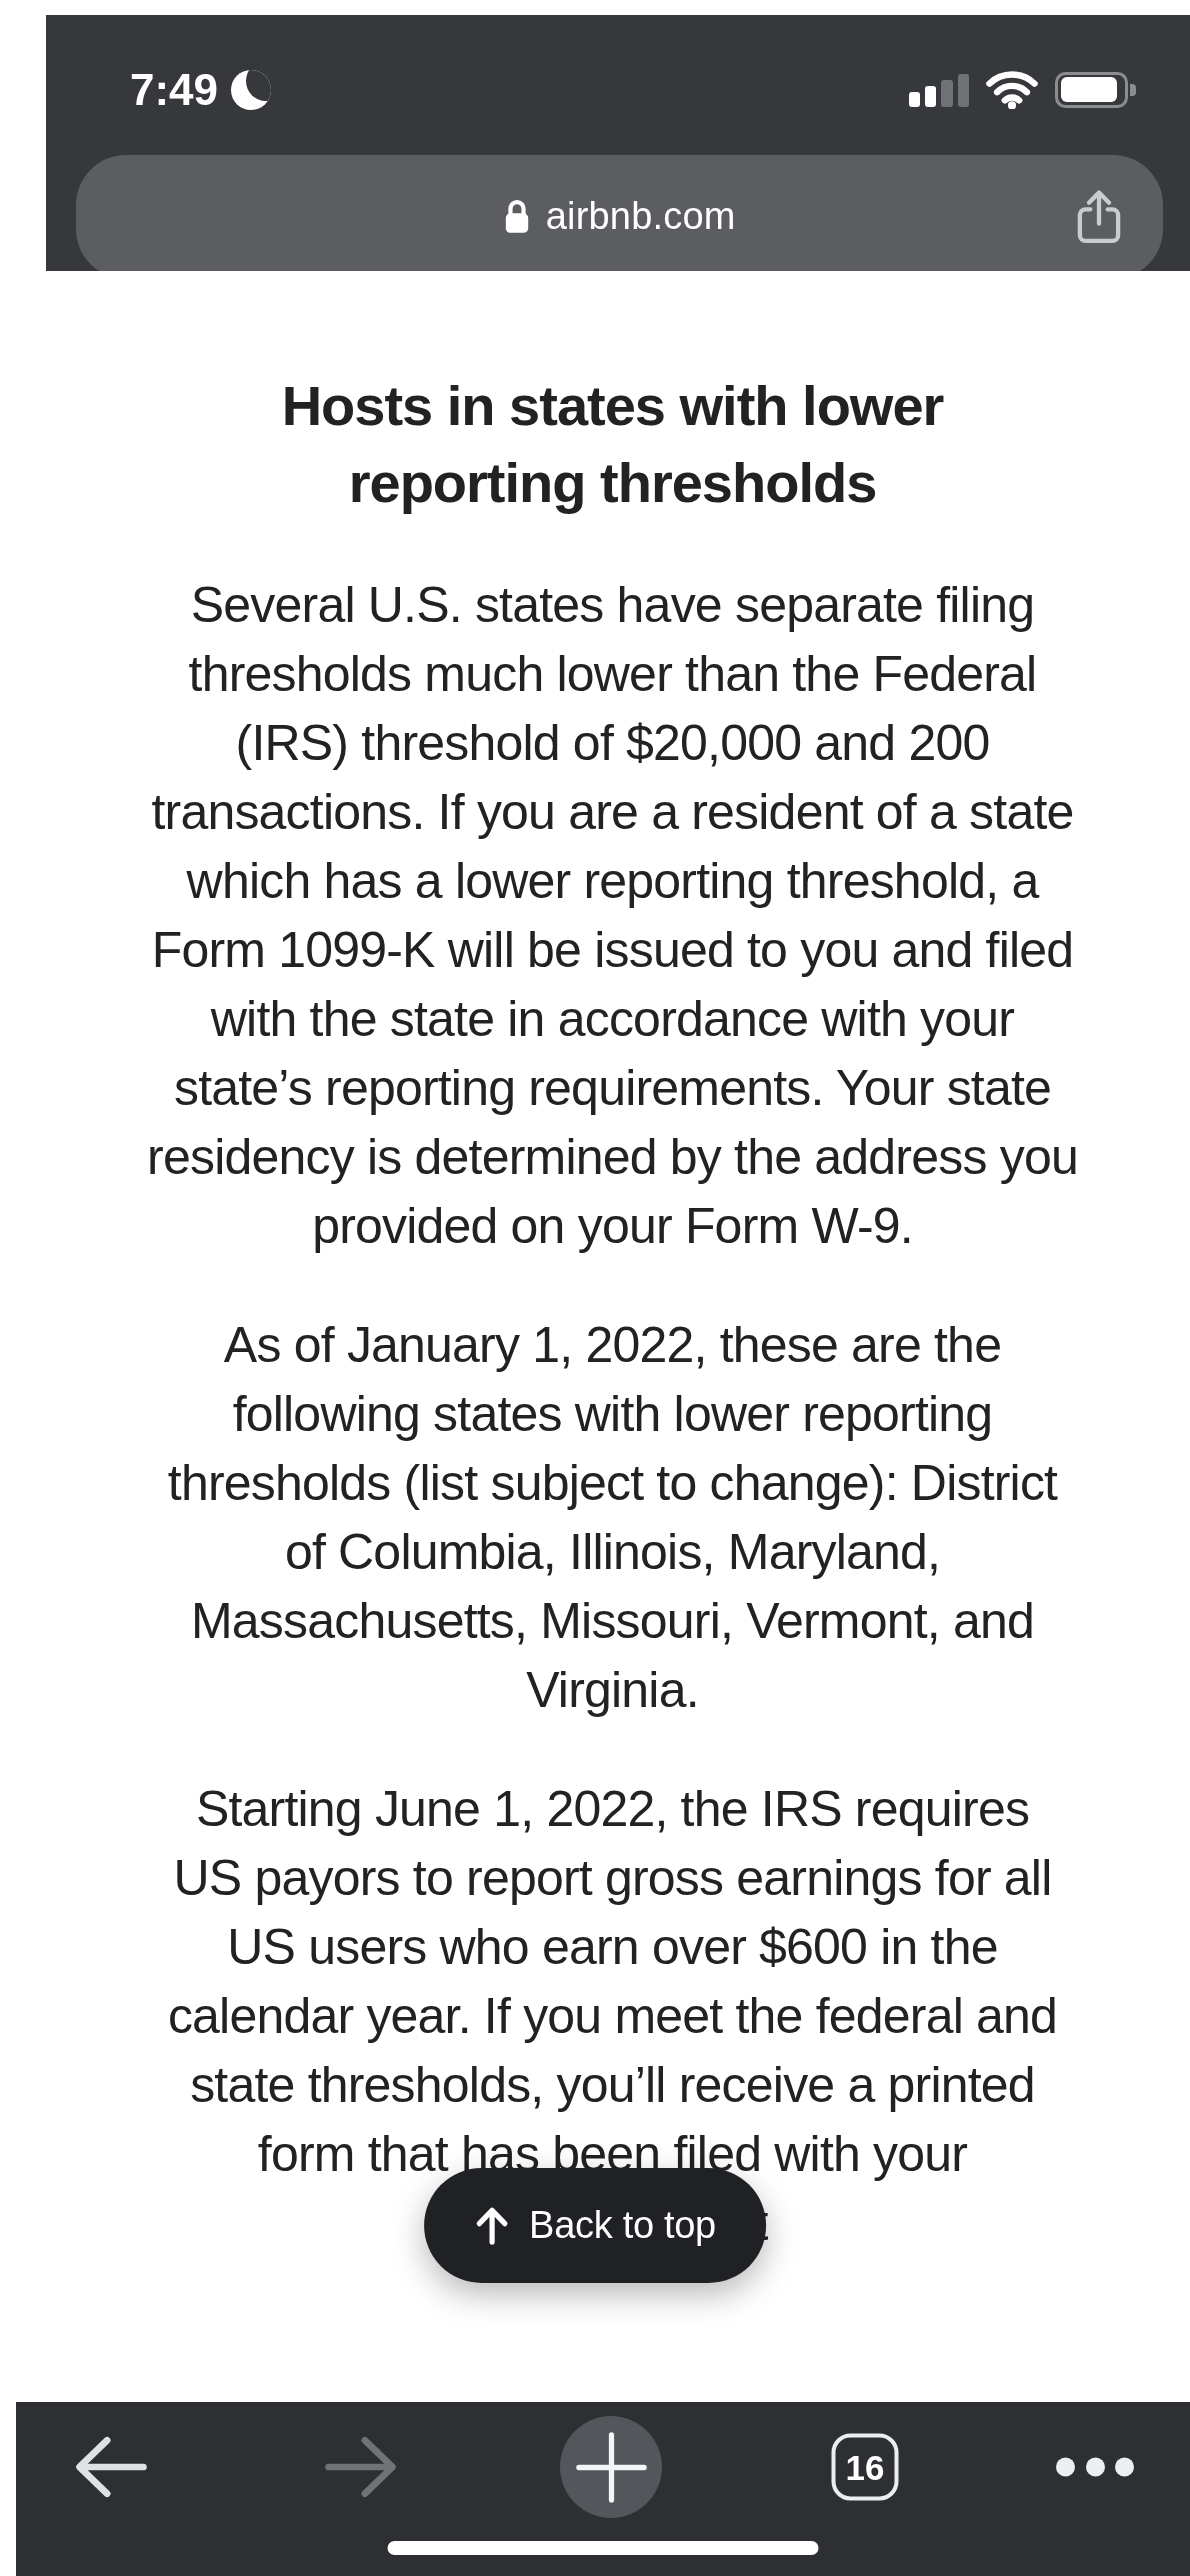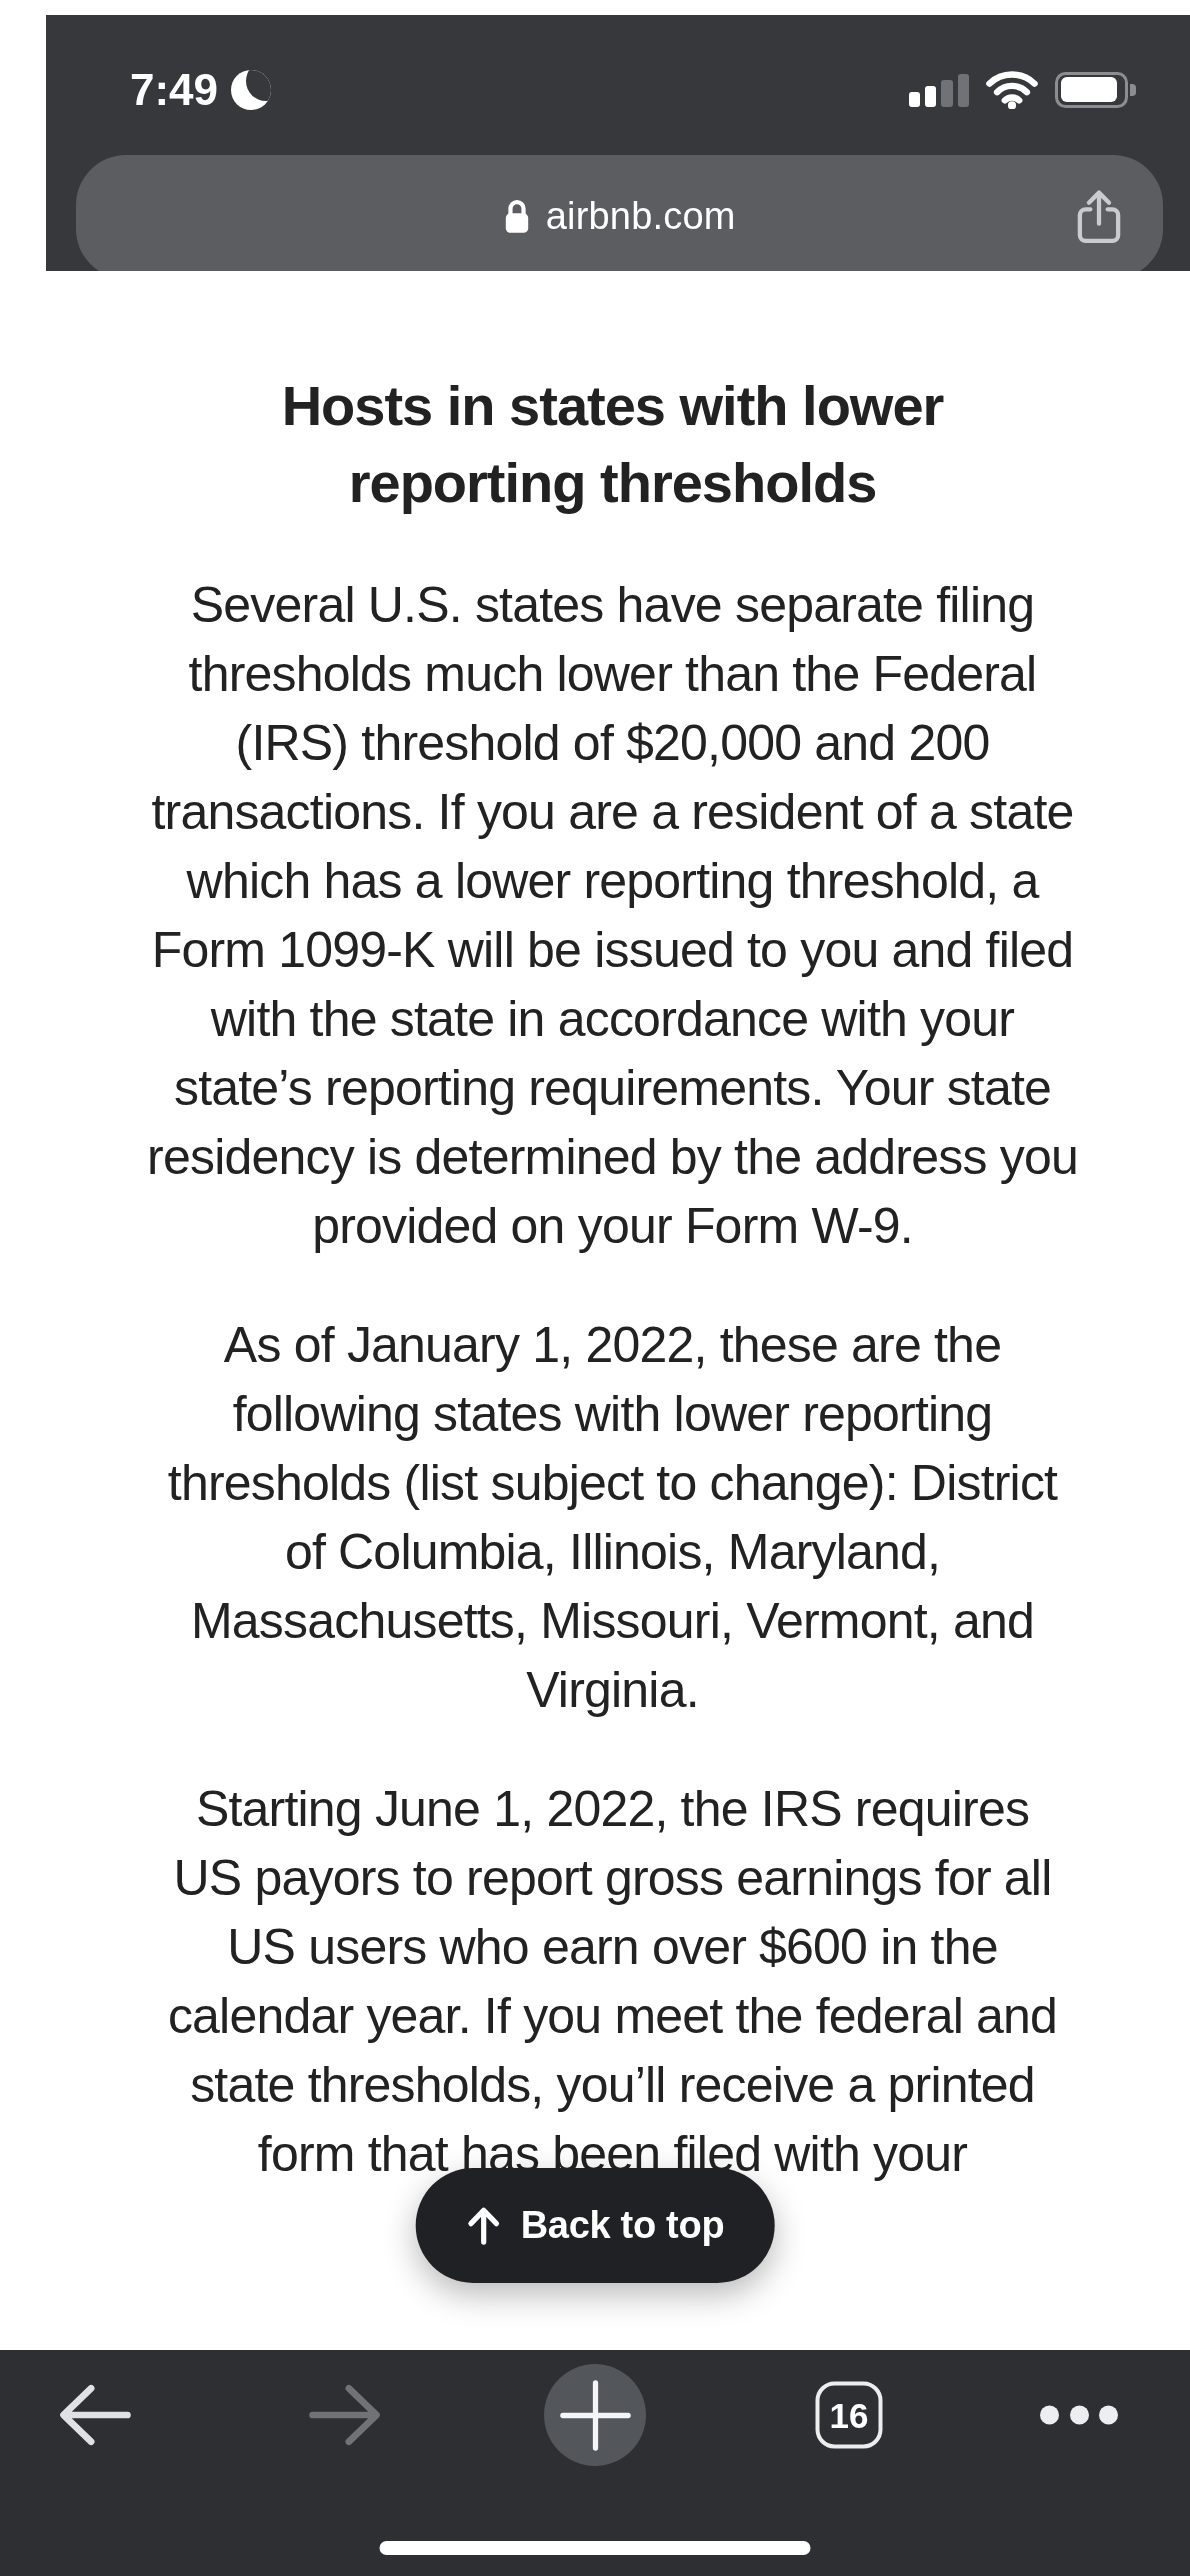--- a/index.html
+++ b/index.html
@@ -39,24 +39,24 @@
   .url-pill{height:124px;background:var(--url-pill-bg);border-radius:50px;display:flex;align-items:center;justify-content:center;gap:14.4px;position:relative;}
   .domain{font-size:38px;color:#ffffff;letter-spacing:0.2px;}
   .share-btn{position:absolute;right:42px;top:50%;transform:translateY(-50%);background:none;border:none;padding:0;line-height:0;cursor:pointer;}
 
   
   .content{position:absolute;top:271px;left:0;right:0;bottom:226px;background:var(--page-bg);padding:96px 105px 0 140px;overflow:hidden;text-align:center;}
   .content h1{font-size:56px;line-height:77px;font-weight:700;color:var(--text-color);letter-spacing:-1px;white-space:pre;margin:0 0 50px;}
   .content p{font-size:50px;line-height:69px;color:var(--text-color);letter-spacing:-0.8px;white-space:pre;margin:0 0 50px;}
 
   
-  .back-to-top{position:absolute;top:2168px;left:50%;transform:translateX(-50%);height:115px;padding:0 50px;border-radius:58px;background:var(--back-to-top-bg);color:#ffffff;border:none;display:flex;align-items:center;gap:19px;font-family:"Liberation Sans",sans-serif;font-size:38px;font-weight:700;letter-spacing:-0.3px;box-shadow:0 11.5px 33px rgba(0,0,0,0.28);cursor:pointer;}
+  .back-to-top{position:absolute;top:2168px;left:50%;transform:translateX(-50%);height:115px;padding:0 50px;border-radius:58px;background:var(--back-to-top-bg);color:#ffffff;border:none;display:flex;align-items:center;gap:19px;font-family:"Liberation Sans",sans-serif;font-size:38px;font-weight:400;letter-spacing:-0.3px;box-shadow:0 11.5px 33px rgba(0,0,0,0.28);cursor:pointer;}
 
   
-  .toolbar{position:absolute;left:0;right:0;bottom:0;height:226px;background:var(--toolbar-bg);}
+  .toolbar{position:absolute;left:16px;right:0;bottom:0;height:174px;background:var(--toolbar-bg);}
   .tb-btn{position:absolute;top:65px;transform:translate(-50%,-50%);background:none;border:none;padding:0;line-height:0;display:flex;align-items:center;justify-content:center;cursor:pointer;}
   .tb-back{left:95px;}
   .tb-forward{left:345px;}
   .tb-newtab{left:595px;width:102px;height:102px;border-radius:50%;background:#53565a;}
   .tb-tabs{left:849px;width:67px;height:67px;border:4.8px solid #eceded;border-radius:19px;color:#ffffff;font-family:"Liberation Sans",sans-serif;font-size:35px;font-weight:700;line-height:1;}
   .tb-menu{left:1079px;display:flex;gap:10.5px;}
   .tb-menu i{display:block;width:19px;height:19px;border-radius:50%;background:#eceef0;}
   .home-indicator{position:absolute;left:50%;bottom:21px;transform:translateX(-50%);width:431px;height:14.4px;border-radius:7.7px;background:#ffffff;cursor:grab;}
 </style>
 </head>

